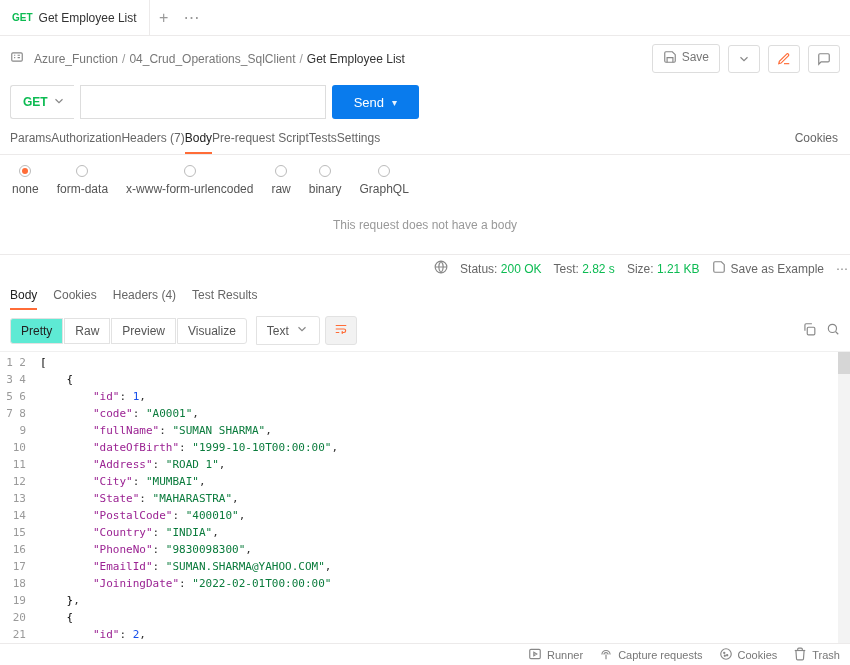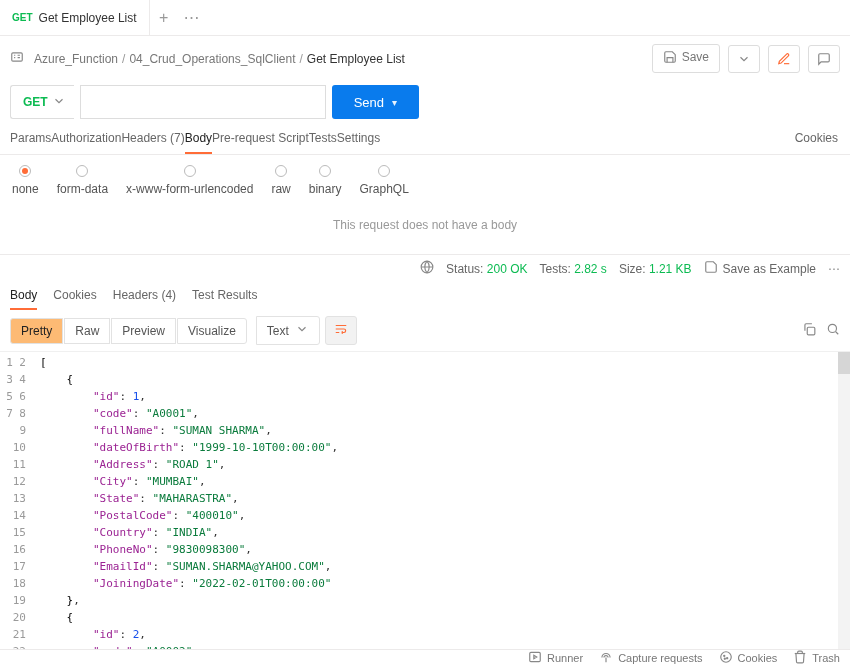--- a/index.html
+++ b/index.html
@@ -28,46 +28,46 @@
     .send-chev { font-size:10px; opacity:.9; }
     .req-tabs { display:flex; padding:8px 10px 0; border-bottom:1px solid #eceaea; position:relative;}
     .req-tabs span { color:#666; padding-bottom:7px; cursor:pointer; font-size:12px;}
     .req-tabs span.active { color:#222; border-bottom:2px solid #ff6c37; }
     .cookies-link { position:absolute; right:12px; top:8px; color:#097bed; font-size:12px; }
     .body-type-row { display:flex; gap:18px; padding:10px 12px; align-items:center; color:#555; font-size:12px;}
     .radio { display:flex; align-items:center; gap:5px;flex-direction:column; }
     .rdot { width:12px; height:12px; border-radius:50%; border:1px solid #bbb; display:inline-block; position:relative;}
     .rdot.sel::after { content:""; position:absolute; inset:2px; background:#ff6c37; border-radius:50%;}
     .no-body { text-align:center; color:#999; padding:12px 8px 22px; font-size:12px;}
-    .resp-meta { display:flex; align-items:center; padding:5px 10px; border-top:1px solid #eceaea; color:#666; gap:12px; font-size:12px;}
+    .resp-meta { display:flex; align-items:center; padding:5px 2px; border-top:1px solid #eceaea; color:#666; gap:12px; font-size:12px;}
     .resp-meta .globe { color:#999; }
     .resp-meta .kv .lab { color:#666; }
     .resp-meta .kv .val { color:#0cbb52; }
     .resp-meta .spacer { flex:1; }
     .resp-tabs { display:flex; gap:16px; padding:6px 10px 0; }
     .resp-tabs span { color:#666; padding-bottom:6px; font-size:12px; cursor:pointer;}
     .resp-tabs span.active { color:#222; border-bottom:2px solid #ff6c37;}
     .resp-toolbar { display:flex; align-items:center; gap:1px; padding:6px 10px; }
     .seg { border:1px solid #e2e2e2; padding:5px 10px; font-size:12px; color:#555; background:#fff;}
     .seg.first { border-radius:3px 0 0 3px;}
     .seg.last { border-radius:0 3px 3px 0;}
-    .seg.active { background:#fdba74; color:#222;}
+    .seg.active { background:#5eead4; color:#222;}
     .seg.drop { display:flex; gap:6px; align-items:center;}
     .wrap-btn { border:1px solid #e2e2e2; background:#f2f2f2; border-radius:3px; padding:5px 8px; margin-left:4px; color:#ff6c37; font-size:12px;}
     .resp-tool-right { margin-left:auto; display:flex; gap:10px; color:#888;}
     .code-box { display:flex; height:360px; overflow:hidden; border-top:1px solid #f0f0f0; position:relative;}
     .gutter { width:34px; text-align:right; padding:2px 8px 2px 2px; color:#9a9a9a; font-family:Consolas,Menlo,monospace; font-size:11px; line-height:17px; background:#fff; user-select:none;}
     .code { flex:1; padding:2px 6px; font-family:Consolas,Menlo,monospace; font-size:11px; line-height:17px; white-space:pre; color:#333;}
     .b { color:#000; } 
     .k { color:#9b2393; } 
     .s { color:#0a7b3c; } 
     .n { color:#1750eb; } 
     .scroll-shade { position:absolute; right:0; top:0; width:12px; background:#d6d6d6; height:22px;}
     .scroll-track { position:absolute; right:0; top:0; bottom:0; width:12px; background:#f3f3f3;}
-    .bottom-bar { position:absolute; left:0; right:0; bottom:0; height:16px; border-top:1px solid #eceaea; display:flex; align-items:center; justify-content:flex-end; gap:16px; padding:0 10px; color:#777; font-size:11px; background:#fff;}
+    .bottom-bar { position:absolute; left:0; right:0; bottom:0; height:22px; border-top:1px solid #eceaea; display:flex; align-items:center; justify-content:flex-end; gap:16px; padding:0 10px; color:#777; font-size:11px; background:#fff;}
     .bottom-item { display:flex; gap:5px; align-items:center; }
     svg.i { width:14px; height:14px; }
   </style>
 </head>
 <body>
 
 <div class="top-bar">
   <div class="req-tab">
     <span class="method-badge">GET</span>
     <span class="tab-title">Get Employee List</span>
@@ -169,21 +169,21 @@
 
 <div class="no-body">This request does not have a body</div>
 
 <div class="resp-meta">
   <span class="spacer"></span>
   <span class="globe"><svg class="i" viewBox="0 0 24 24" fill="none" stroke="#888" stroke-width="2">
         <circle cx="12" cy="12" r="10"></circle>
         <path d="M2 12h20M12 2a15 15 0 0 1 0 20M12 2a15 15 0 0 0 0 20"></path>
       </svg></span>
   <span class="kv"><span class="lab">Status:</span> <span class="val">200 OK</span></span>
-  <span class="kv"><span class="lab">Tests:</span> <span class="val">2.82 s</span></span>
+  <span class="kv"><span class="lab">Test:</span> <span class="val">2.82 s</span></span>
   <span class="kv"><span class="lab">Size:</span> <span class="val">1.21 KB</span></span>
   <span style="display:flex;gap:5px;align-items:center;color:#666;">
     <span><svg class="i" viewBox="0 0 24 24" fill="none" stroke="#888" stroke-width="2">
           <path d="M19 21H5a2 2 0 0 1-2-2V5a2 2 0 0 1 2-2h11l5 5v11a2 2 0 0 1-2 2z"></path>
         </svg></span>
     <span>Save as Example</span>
   </span>
   <span style="color:#888;">⋯</span>
 </div>
 

